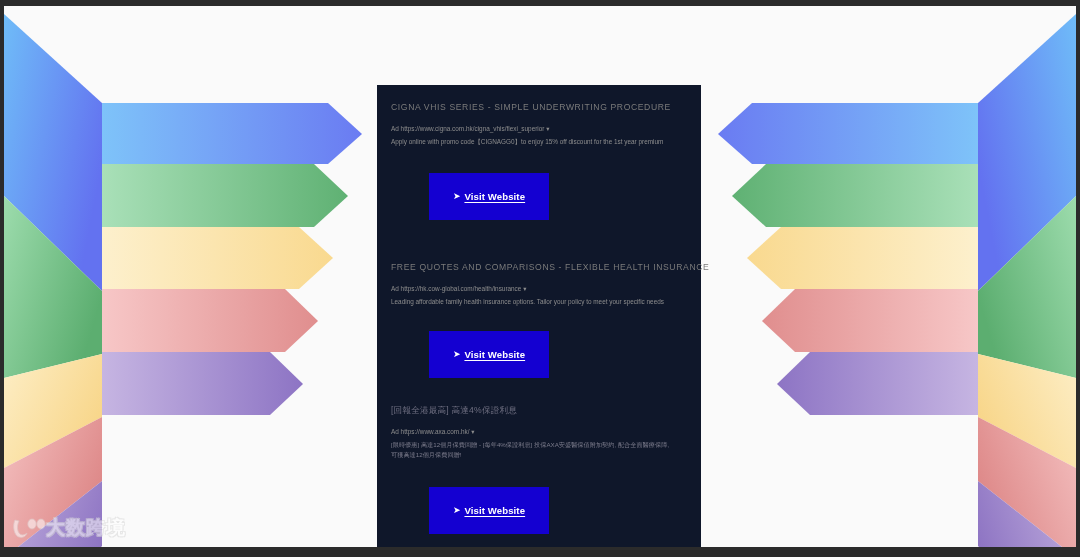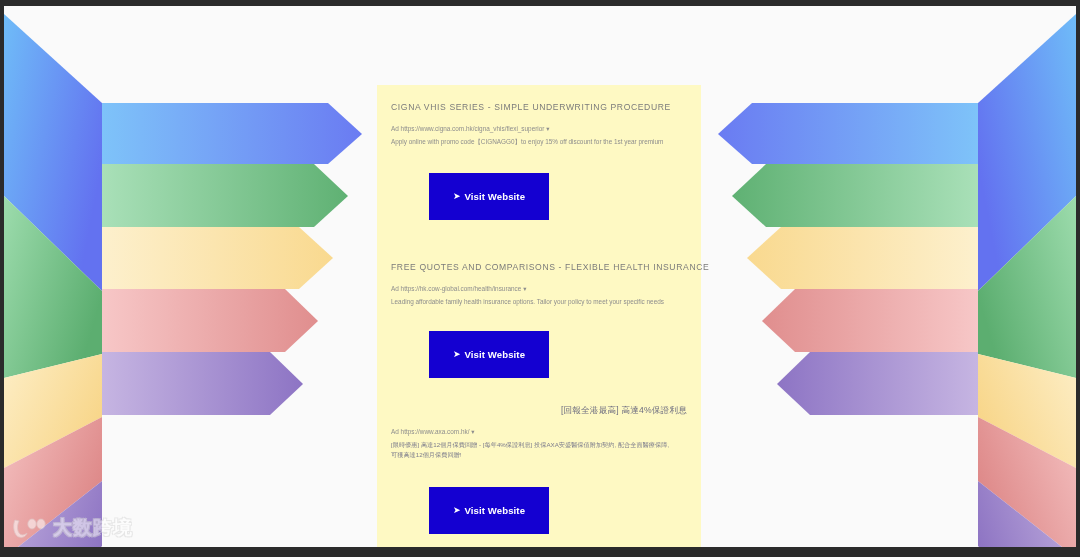--- a/index.html
+++ b/index.html
@@ -43,42 +43,41 @@
   #art-right { right: 0; transform: scaleX(-1); }
   #art-left svg, #art-right svg { display: block; width: 100%; height: 100%; }
 
   
   #panel {
     position: absolute;
     left: 373px;
     top: 79px;
     width: 324px;
     height: 462px;
-    background: #fef9c3;
+    background: #0f172a;
   }
 
   .ad-block { position: absolute; left: 14px; width: 296px; }
   #ad-0 { top: 16px; }
   #ad-1 { top: 176px; }
   #ad-2 { top: 319px; }
 
   .ad-title {
     font-size: 8.6px;
     letter-spacing: 0.62px;
     color: #7b7b7b;
     line-height: 12px;
     white-space: nowrap;
   }
   .ad-title-cjk {
     font-size: 8.6px;
     letter-spacing: 0.2px;
     color: #6e6e80;
     line-height: 12px;
     white-space: nowrap;
-    text-align: right;
   }
   .ad-url {
     margin-top: 11px;
     font-size: 6.4px;
     color: #8d8d8d;
     line-height: 9px;
     white-space: nowrap;
   }
   .ad-desc {
     margin-top: 4px;
@@ -118,32 +117,32 @@
   }
   .visit-btn .arrow-icon {
     font-size: 9px;
     line-height: 1;
     color: #ffffff;
   }
   .visit-btn .btn-label {
     font-size: 9.6px;
     font-weight: bold;
     color: #ffffff;
+    text-decoration: underline;
     text-underline-offset: 2px;
     letter-spacing: 0.1px;
   }
 
   
   #watermark {
     position: absolute;
     left: 8px;
     bottom: 6px;
     display: flex;
     align-items: center;
-    gap: 7px;
     opacity: 0.55;
     pointer-events: none;
   }
   #watermark .wm-logo { display: block; }
   #watermark .wm-text {
     font-size: 19px;
     font-weight: bold;
     color: #ffffff;
     letter-spacing: 1px;
     text-shadow:

